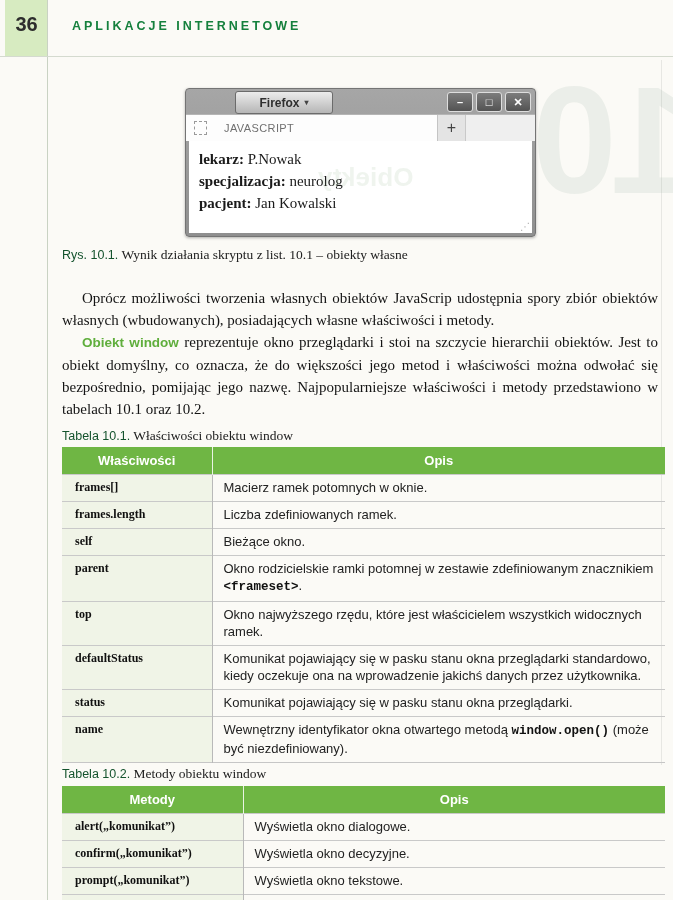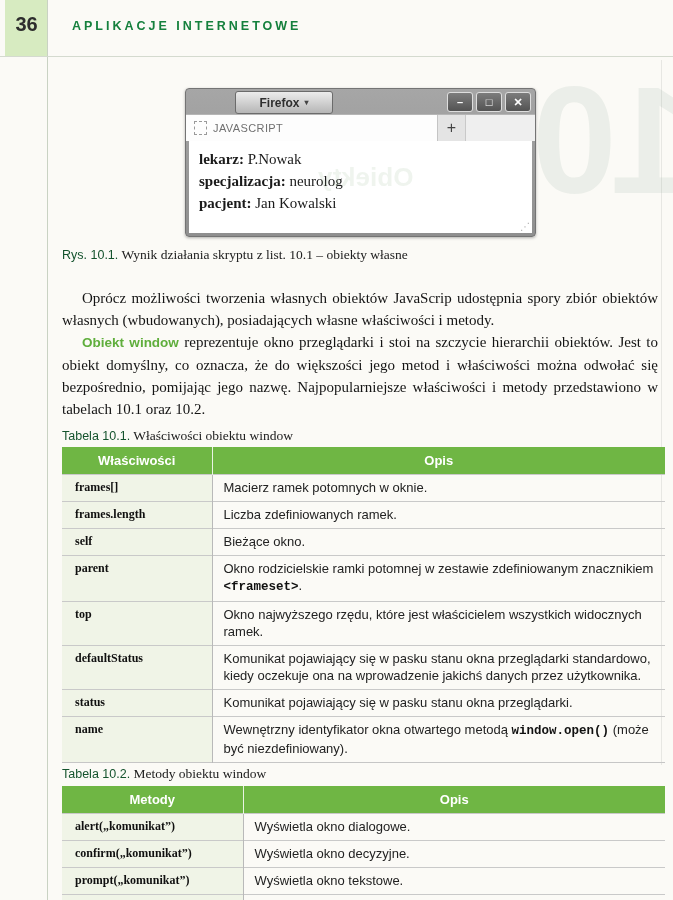--- a/index.html
+++ b/index.html
@@ -37,21 +37,21 @@
   .ff-arrow{font-size:8px;color:#444;}
   .win-controls{position:absolute;right:4px;top:3px;display:flex;gap:3px;}
   .winbtn{width:24px;height:18px;border:1px solid #dedede;border-radius:3px;
           background:linear-gradient(#7d7d7d,#535353);color:#fff;
           font-family:"Liberation Sans",sans-serif;font-weight:bold;font-size:11px;
           display:flex;align-items:center;justify-content:center;line-height:1;}
   .tabbar{height:26px;display:flex;border-top:1px solid #b5b5b5;background:#efefef;overflow:hidden;}
   .tab{width:252px;background:#fdfdfd;display:flex;align-items:center;gap:6px;
        padding-left:8px;border-right:1px solid #c4c4c4;box-sizing:border-box;}
   .tab-favicon{width:11px;height:12px;border:1px dashed #9a9a9a;flex:none;}
-  .tab-label{font-family:"Liberation Sans",sans-serif;font-size:11px;color:#707070;letter-spacing:.4px;}
+  .tab-label{font-family:"Liberation Sans",sans-serif;font-size:11px;color:#707070;letter-spacing:.4px;margin-left:11px;}
   .newtab{width:28px;background:#e4e4e4;border-right:1px solid #c9c9c9;display:flex;
           align-items:center;justify-content:center;font-family:"Liberation Sans",sans-serif;
           font-size:16px;color:#444;box-sizing:border-box;}
   .tabrest{flex:1;background:#efefef;}
   .bcontent{position:absolute;left:3px;right:3px;top:52px;bottom:3px;background:#fff;
             padding:7px 10px;font-family:"Liberation Serif",serif;font-size:15px;
             line-height:22px;color:#1a1a1a;box-sizing:border-box;}
   .bcontent b{font-weight:bold;}
   .grip{position:absolute;right:2px;bottom:1px;color:#b0b0b0;font-size:10px;line-height:1;}
 

